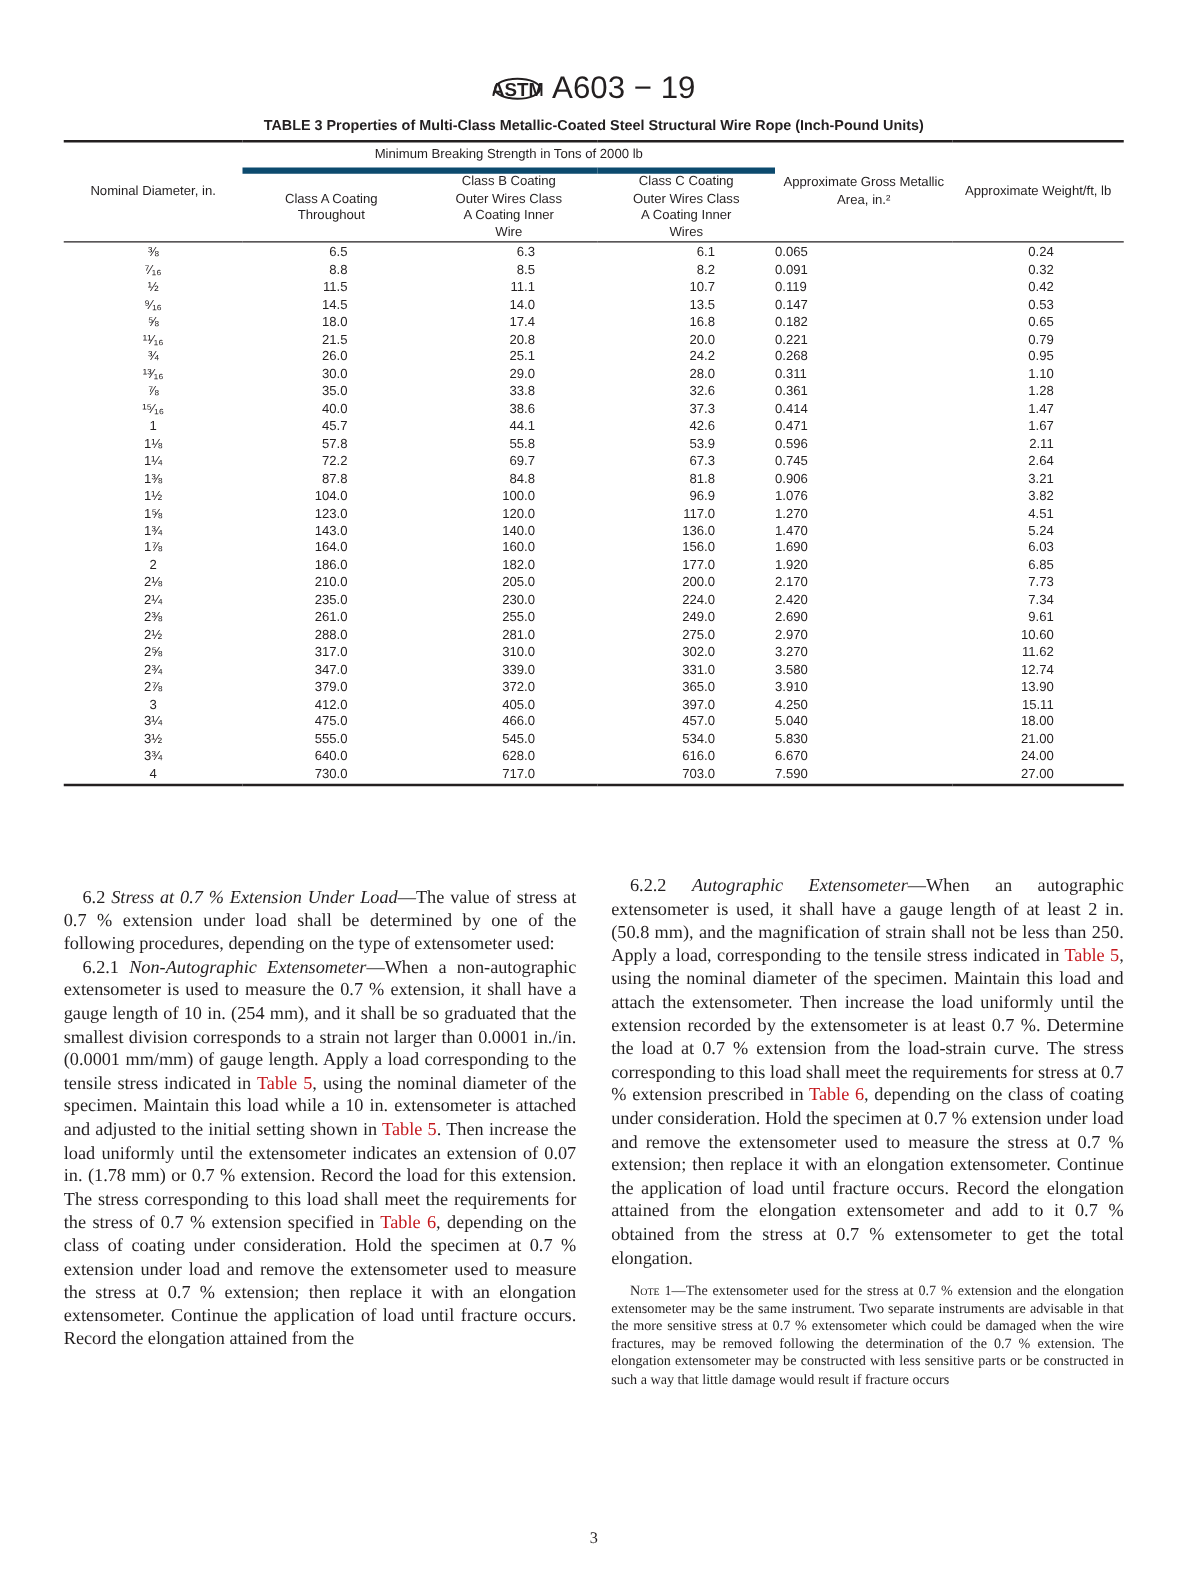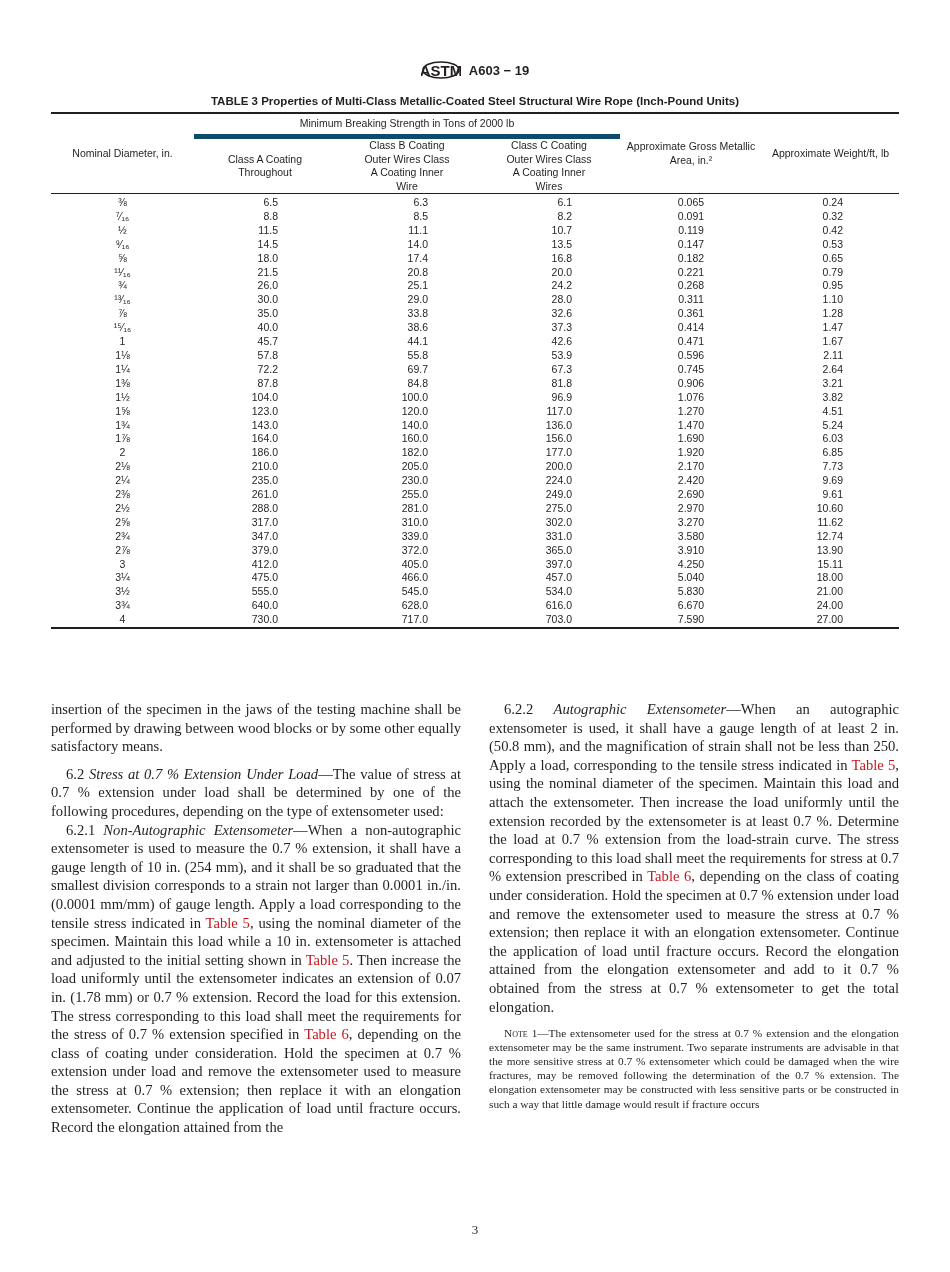--- a/index.html
+++ b/index.html
@@ -1,34 +1,34 @@
 <!DOCTYPE html>
 <html><head>
 <meta charset="utf-8">
 <style>
   html,body{margin:0;padding:0;background:#fff;}
   body{width:950px;height:1272px;position:relative;color:#231f20;overflow:hidden;}
   .header{position:absolute;top:56px;left:0;width:950px;text-align:center;}
   .logo{display:inline-block;vertical-align:middle;width:40px;height:28px;}
-  .doc-id{display:inline-block;vertical-align:middle;font-family:"Liberation Sans",sans-serif;font-weight:bold;font-size:13px;margin-left:4px;}
+  .doc-id{display:inline-block;vertical-align:middle;font-family:"Liberation Sans",sans-serif;font-weight:normal;font-size:25px;margin-left:4px;}
   .table-title{position:absolute;top:95px;left:0;width:950px;text-align:center;font-family:"Liberation Sans",sans-serif;font-weight:bold;font-size:11.5px;}
   table.props{position:absolute;top:112px;left:51px;width:848px;border-collapse:collapse;font-family:"Liberation Sans",sans-serif;font-size:10.5px;}
   table.props thead{border-top:2px solid #231f20;}
   table.props th{font-weight:normal;line-height:13.5px;vertical-align:middle;padding:0;}
   .span-head{border-bottom:5px solid #0c4a6e;height:20px;}
   .hdr-row2 th{padding-top:2px;padding-bottom:2px;margin-top:16px;}
   table.props thead tr:last-child th, th.rowspan{border-bottom:1px solid #231f20;}
   table.props tbody td{height:13.9px;line-height:13.9px;padding:0;}
   table.props tbody{border-bottom:2px solid #231f20;}
   table.props tbody tr:first-child td{padding-top:2px;}
   td.diam{text-align:center;}
   td.num{text-align:right;}
   .c1{width:143px;} .c2{width:142px;} .c3{width:142px;} .c4{width:142px;} .c5{width:142px;} .c6{width:137px;}
   td.n1{padding-right:58px !important;} td.n2{padding-right:50px !important;} td.n3{padding-right:48px !important;}
-  td.n4{text-align:center;} td.n5{padding-right:56px !important;}
+  td.n4{text-align:left;} td.n5{padding-right:56px !important;}
   .col{position:absolute;top:700px;width:410px;font-family:"Liberation Serif",serif;font-size:14.6px;line-height:18.6px;text-align:justify;}
   .col.left{left:51px;} .col.right{left:489px;}
   .col p{margin:0;}
   .indent{text-indent:15px;}
   .gap{margin-top:9px !important;}
   .link{color:#c4161c;}
   .note{font-size:11.3px;line-height:14.1px;margin-top:10px !important;text-indent:15px;}
   .sc{font-variant:small-caps;}
   .page-num{position:absolute;top:1222px;left:0;width:950px;text-align:center;font-family:"Liberation Serif",serif;font-size:13px;}
 </style>
@@ -235,21 +235,21 @@
         <td class="num n3">200.0</td>
         <td class="n4">2.170</td>
         <td class="num n5">7.73</td>
       </tr>
       <tr>
         <td class="diam">2¼</td>
         <td class="num n1">235.0</td>
         <td class="num n2">230.0</td>
         <td class="num n3">224.0</td>
         <td class="n4">2.420</td>
-        <td class="num n5">9.69</td>
+        <td class="num n5">7.34</td>
       </tr>
       <tr>
         <td class="diam">2⅜</td>
         <td class="num n1">261.0</td>
         <td class="num n2">255.0</td>
         <td class="num n3">249.0</td>
         <td class="n4">2.690</td>
         <td class="num n5">9.61</td>
       </tr>
       <tr>
@@ -321,21 +321,20 @@
         <td class="num n1">730.0</td>
         <td class="num n2">717.0</td>
         <td class="num n3">703.0</td>
         <td class="n4">7.590</td>
         <td class="num n5">27.00</td>
       </tr>
     </tbody>
 </table>
 
 <div class="col left">
-  <p>insertion of the specimen in the jaws of the testing machine shall be performed by drawing between wood blocks or by some other equally satisfactory means.</p>
   <p class="indent gap"><span>6.2 </span><i>Stress at 0.7 % Extension Under Load</i><span>—The value of stress at 0.7 % extension under load shall be determined by one of the following procedures, depending on the type of extensometer used:</span></p>
   <p class="indent"><span>6.2.1 </span><i>Non-Autographic Extensometer</i><span>—When a non-autographic extensometer is used to measure the 0.7 % extension, it shall have a gauge length of 10 in. (254 mm), and it shall be so graduated that the smallest division corresponds to a strain not larger than 0.0001 in./in. (0.0001 mm/mm) of gauge length. Apply a load corresponding to the tensile stress indicated in </span><span class="link">Table 5</span><span>, using the nominal diameter of the specimen. Maintain this load while a 10 in. extensometer is attached and adjusted to the initial setting shown in </span><span class="link">Table 5</span><span>. Then increase the load uniformly until the extensometer indicates an extension of 0.07 in. (1.78 mm) or 0.7 % extension. Record the load for this extension. The stress corresponding to this load shall meet the requirements for the stress of 0.7 % extension specified in </span><span class="link">Table 6</span><span>, depending on the class of coating under consideration. Hold the specimen at 0.7 % extension under load and remove the extensometer used to measure the stress at 0.7 % extension; then replace it with an elongation extensometer. Continue the application of load until fracture occurs. Record the elongation attained from the</span></p>
 </div>
 
 <div class="col right">
   <p class="indent"><span>6.2.2 </span><i>Autographic Extensometer</i><span>—When an autographic extensometer is used, it shall have a gauge length of at least 2 in. (50.8 mm), and the magnification of strain shall not be less than 250. Apply a load, corresponding to the tensile stress indicated in </span><span class="link">Table 5</span><span>, using the nominal diameter of the specimen. Maintain this load and attach the extensometer. Then increase the load uniformly until the extension recorded by the extensometer is at least 0.7 %. Determine the load at 0.7 % extension from the load-strain curve. The stress corresponding to this load shall meet the requirements for stress at 0.7 % extension prescribed in </span><span class="link">Table 6</span><span>, depending on the class of coating under consideration. Hold the specimen at 0.7 % extension under load and remove the extensometer used to measure the stress at 0.7 % extension; then replace it with an elongation extensometer. Continue the application of load until fracture occurs. Record the elongation attained from the elongation extensometer and add to it 0.7 % obtained from the stress at 0.7 % extensometer to get the total elongation.</span></p>
   <p class="note"><span class="sc">Note 1</span><span>—The extensometer used for the stress at 0.7 % extension and the elongation extensometer may be the same instrument. Two separate instruments are advisable in that the more sensitive stress at 0.7 % extensometer which could be damaged when the wire fractures, may be removed following the determination of the 0.7 % extension. The elongation extensometer may be constructed with less sensitive parts or be constructed in such a way that little damage would result if fracture occurs</span></p>
 </div>
 
 <div class="page-num">3</div>

